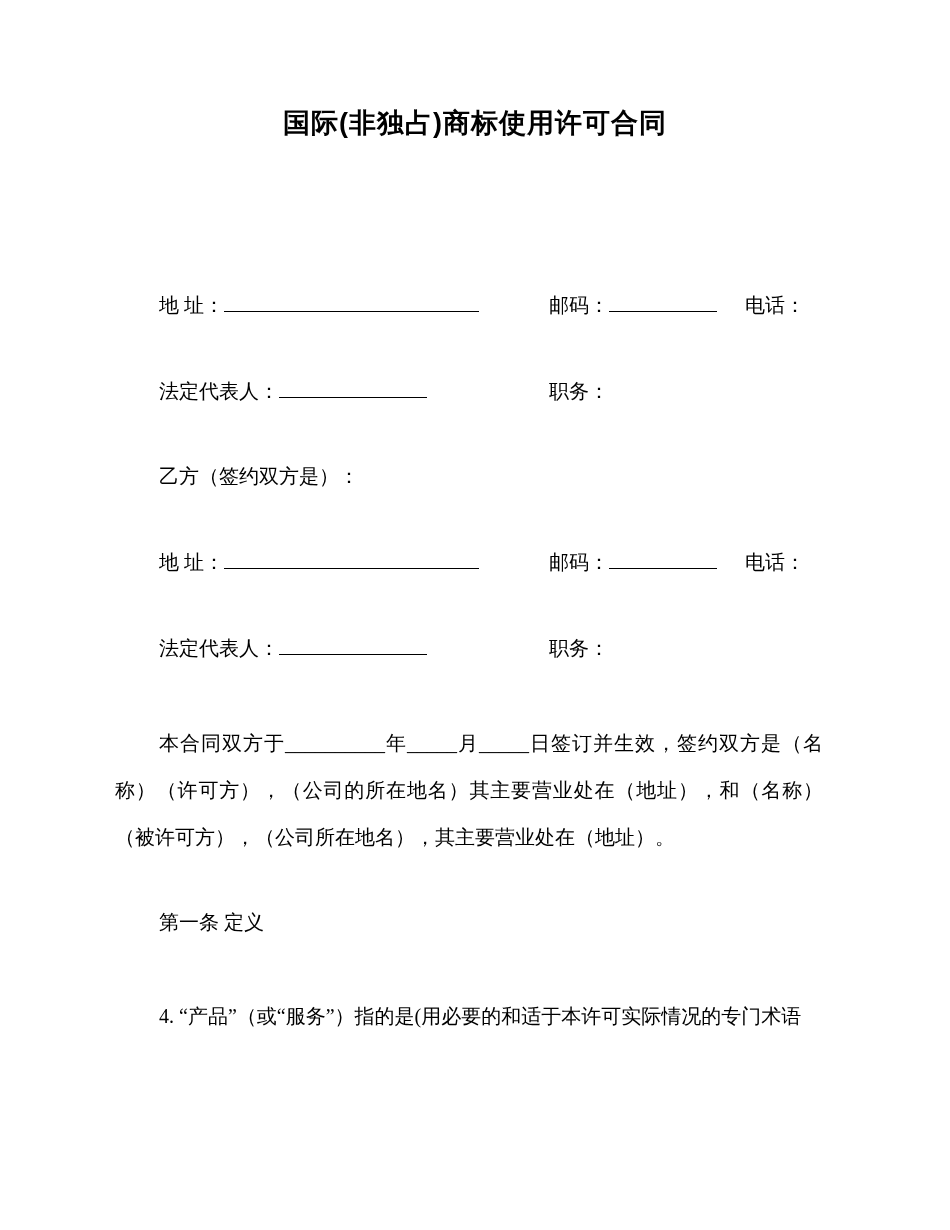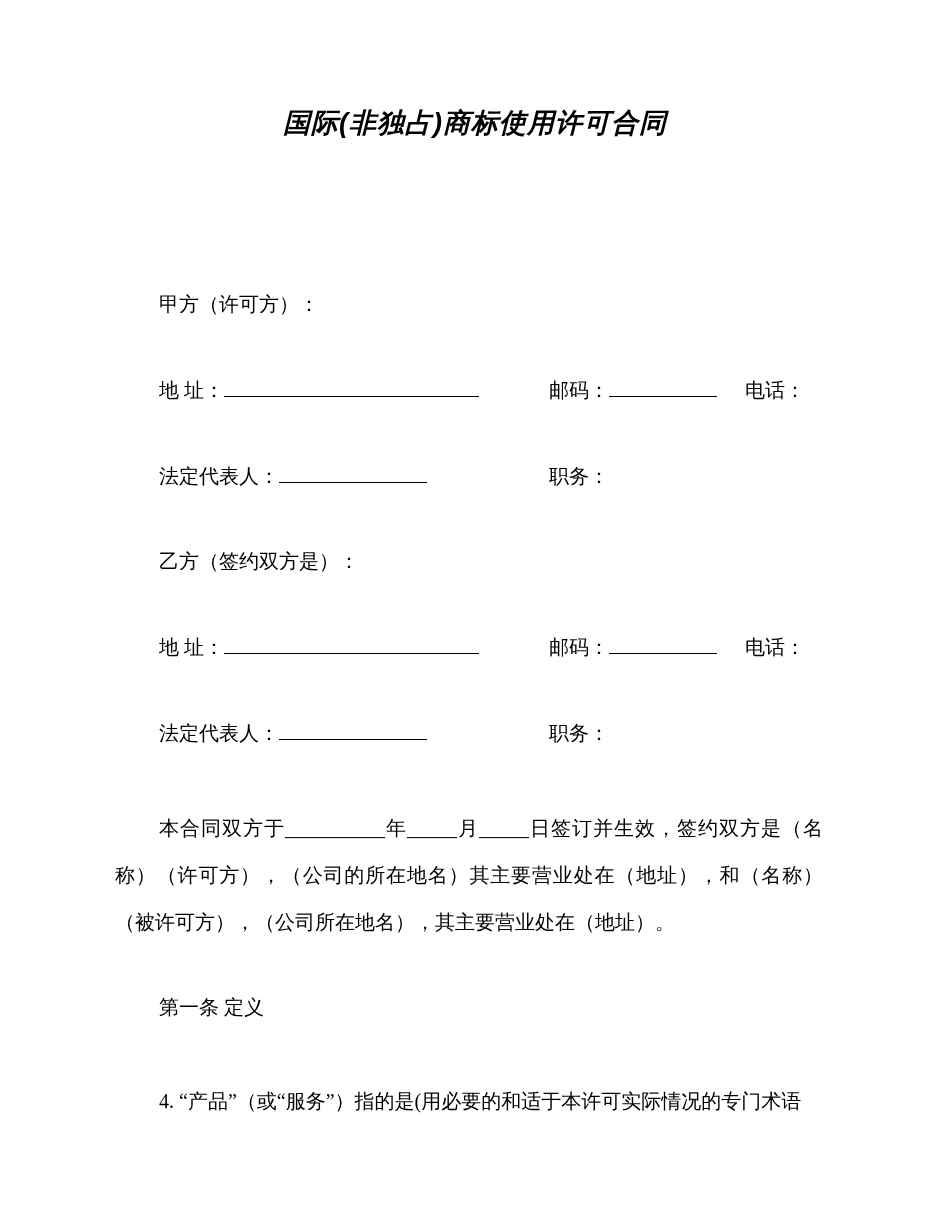--- a/index.html
+++ b/index.html
@@ -18,21 +18,20 @@
     font-size: 20px;
     color: #000000;
   }
   .doc-title {
     font-family: "Liberation Sans", "DejaVu Sans", sans-serif;
     font-size: 27px;
     font-weight: bold;
     text-align: center;
     margin: 0 0 150px 0;
     letter-spacing: 1px;
-    font-style: italic;
   }
   .line {
     line-height: 26px;
     margin-bottom: 59px;
     padding-left: 2.2em;
     white-space: nowrap;
   }
   .seg {
     display: inline-block;
     width: 390px;
@@ -67,23 +66,20 @@
     overflow: hidden;
   }
 </style>
 </head>
 <body>
 
 <div class="page">
 
   <h1 class="doc-title">国际(非独占)商标使用许可合同</h1>
 
-  <div class="line">
-    <span>甲方（许可方）：</span>
-  </div>
 
   <div class="line">
     <span class="seg"><span>地 址：</span><span class="blank blank-address"></span></span><span>邮码：</span><span class="blank blank-zip"></span><span class="gap-phone"></span><span>电话：</span>
   </div>
 
   <div class="line">
     <span class="seg"><span>法定代表人：</span><span class="blank blank-rep"></span></span><span>职务：</span>
   </div>
 
   <div class="line">

